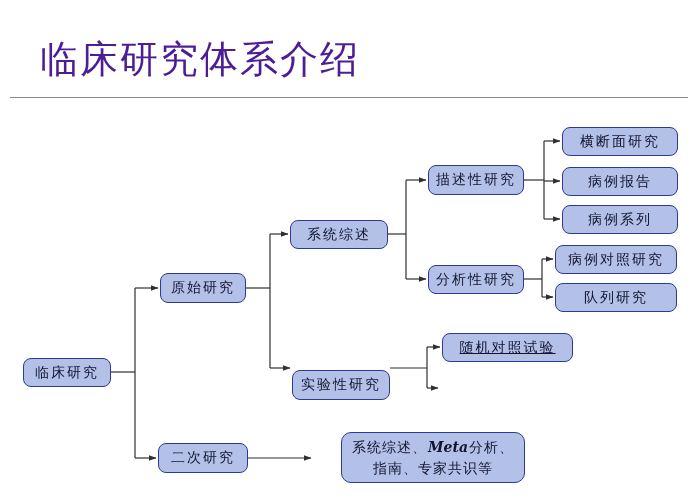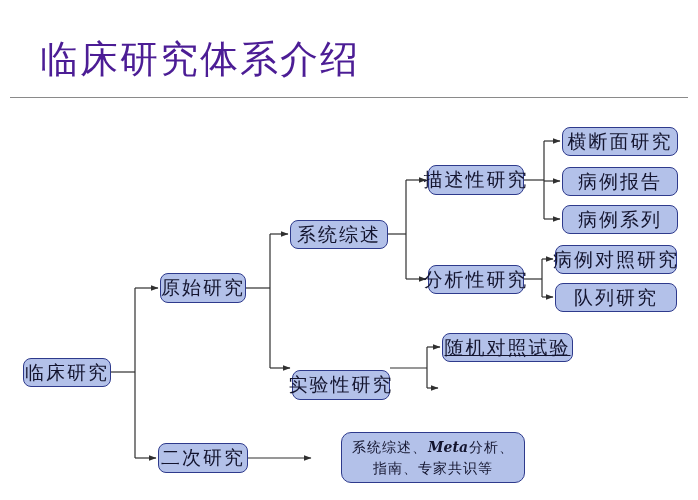--- a/index.html
+++ b/index.html
@@ -46,21 +46,21 @@
   .node {
     position: absolute;
     box-sizing: border-box;
     background: var(--node-fill, #b3c1e9);
     border: 1.6px solid var(--node-border, #2e3a8c);
     border-radius: 8px;
     display: flex;
     align-items: center;
     justify-content: center;
     text-align: center;
-    font-size: 19px;
+    font-size: 14px;
     letter-spacing: 2px;
     color: var(--node-text, #13142e);
     padding: 0 3px;
     white-space: nowrap;
   }
   .node-lg {
     flex-direction: column;
     border-radius: 10px;
     font-size: 14px;
     line-height: 1.5;
@@ -119,21 +119,21 @@
 
       <path d="M390 368 H427"></path>
       <path d="M427 347 V388"></path>
       <path d="M427 347 H440" marker-end="url(#arrow)"></path>
       <path d="M427 388 H438" marker-end="url(#arrow)"></path>
 
       <path d="M248 458 H311" marker-end="url(#arrow)"></path>
     </g>
   </svg>
 
-  <div class="node" style="left:23px; top:358px; width:88px; height:29px;align-items:flex-end;">
+  <div class="node" style="left:23px; top:358px; width:88px; height:29px;">
     <span>临床研究</span>
   </div>
 
   <div class="node" style="left:160px; top:273px; width:86px; height:30px;">
     <span>原始研究</span>
   </div>
 
   <div class="node" style="left:158px; top:443px; width:90px; height:30px;">
     <span>二次研究</span>
   </div>

